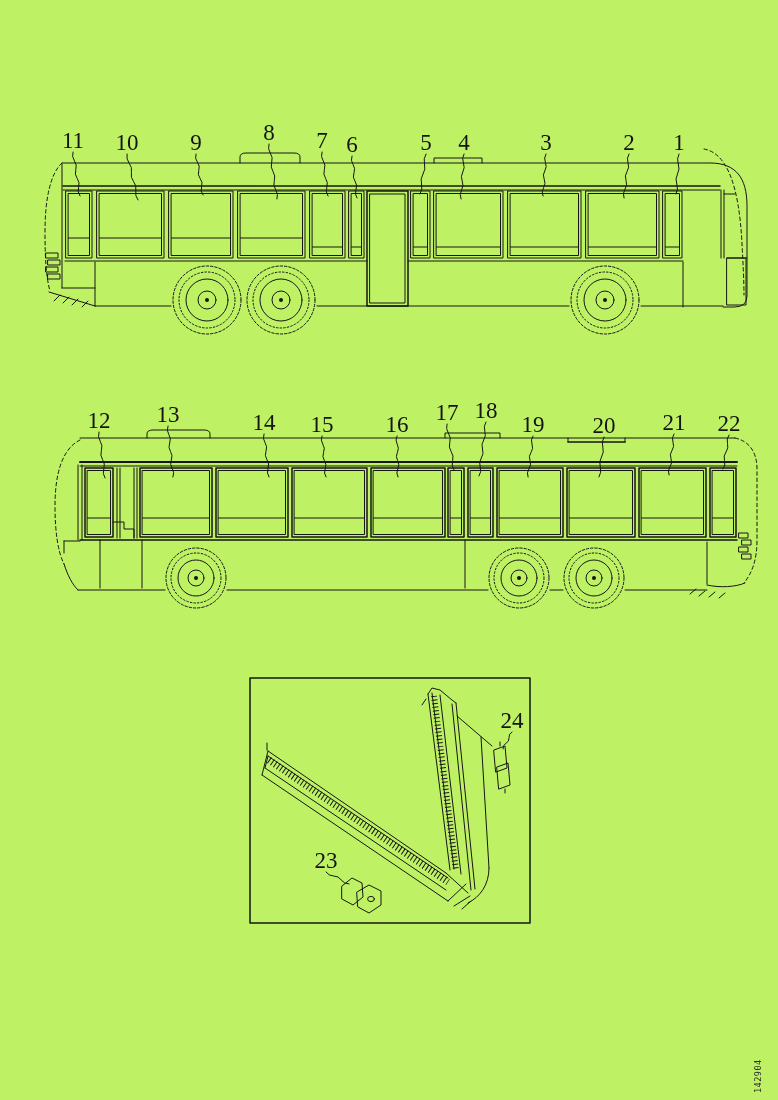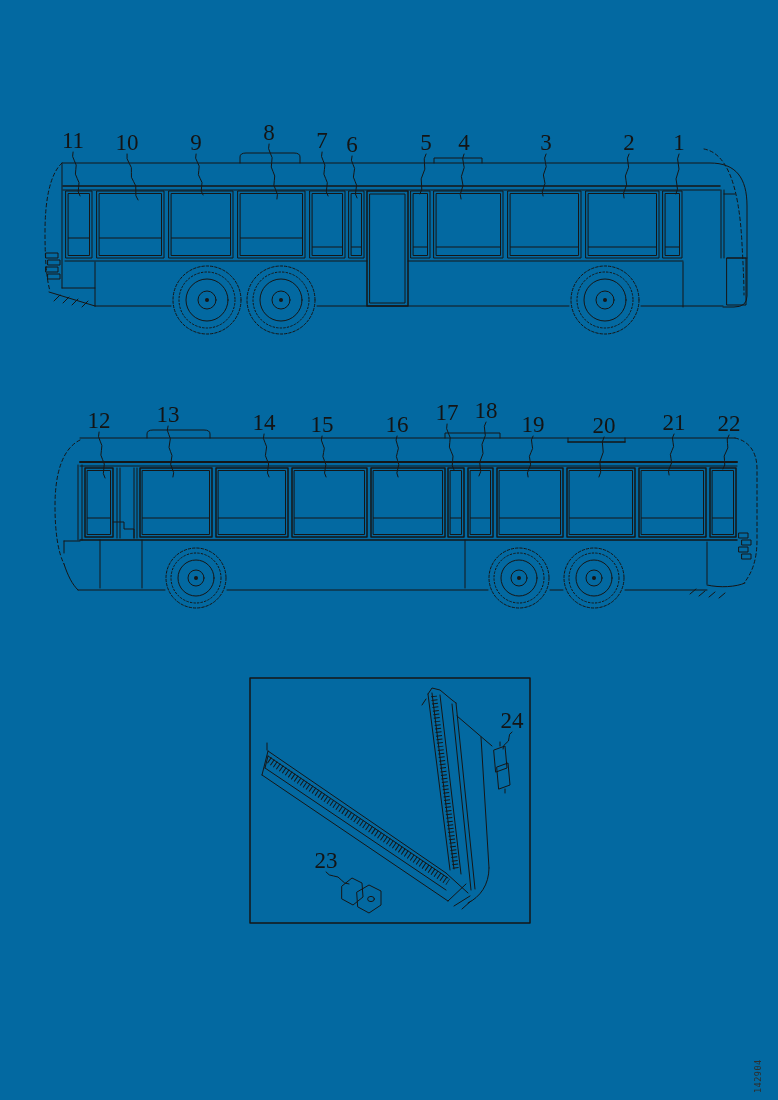--- a/index.html
+++ b/index.html
@@ -1,16 +1,16 @@
 <!DOCTYPE html>
 <html><head>
 <meta charset="utf-8">
 <style>
   html,body{margin:0;padding:0;background:#ffffff;}
-  .page{position:relative;width:778px;height:1100px;background:#0369a1;overflow:hidden;}
+  .page{position:relative;width:778px;height:1100px;background:#bef264;overflow:hidden;}
   svg{position:absolute;left:0;top:0;}
   .ln{fill:none;stroke:#161616;stroke-width:1;stroke-linecap:round;stroke-linejoin:round;}
   .w15{stroke-width:1.5;}
   .w2{stroke-width:2;}
   .dsh{stroke-dasharray:3.5 2.8;}
   text.callout{font-family:"Liberation Serif",serif;font-size:23px;fill:#141414;}
   text.docid{font-family:"DejaVu Sans Mono",monospace;font-size:8.5px;fill:#2e2e2e;letter-spacing:.5px;}
 </style>
 </head>
 <body>

